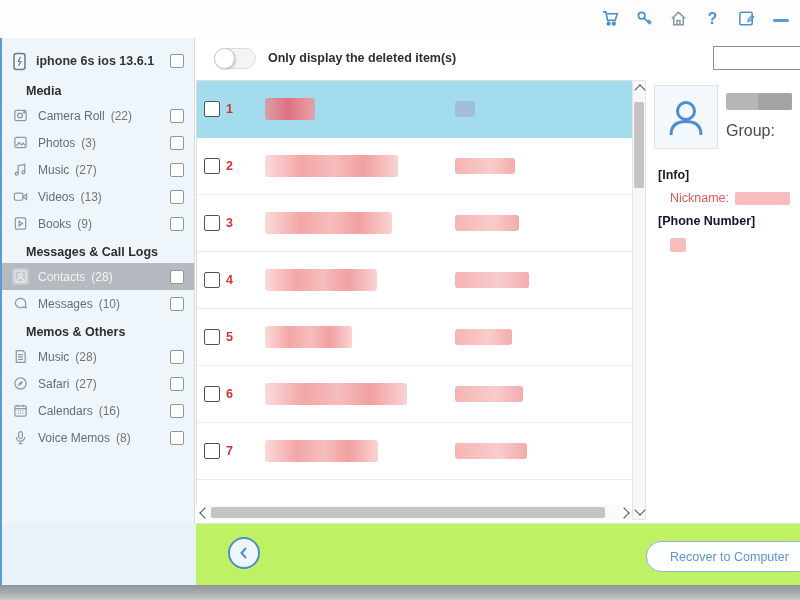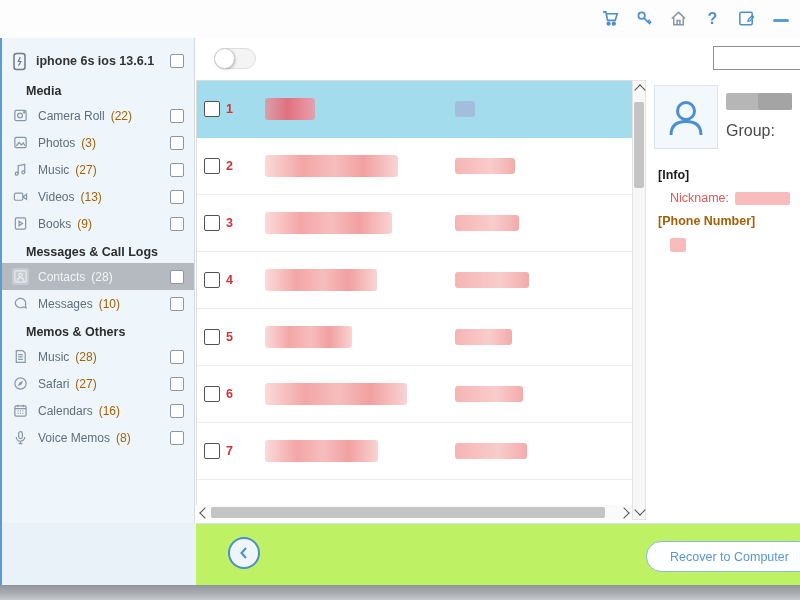--- a/index.html
+++ b/index.html
@@ -14,21 +14,21 @@
   .qmark{font-size:16px;font-weight:bold;color:#4d8fc9;line-height:1;}
   .mindash{width:16px;height:3px;background:#5b9bd5;border-radius:2px;margin-top:4px;}
   
   .sidebar{position:absolute;left:0;top:38px;width:195px;height:547px;background:#eff6fb;
            border-left:2px solid #5d9bd3;border-right:1px solid #d3dae0;box-sizing:border-box;padding-top:8px;}
   .dev-row{display:flex;align-items:center;height:30px;padding:0 10px 0 8px;}
   .dev-row .dlabel{font-size:12.5px;font-weight:bold;color:#333;margin-left:8px;flex:1;}
   .section-header{height:26px;line-height:30px;padding-left:24px;font-size:12.5px;font-weight:bold;color:#2d2d2d;}
   .side-item{display:flex;align-items:center;height:27px;padding:0 10px 0 10px;cursor:default;}
   .side-item .silabel{font-size:12px;color:#5f6e7a;margin-left:9px;}
-  .side-item .sicount{font-size:12px;color:#a16207;margin-left:6px;flex:1;}
+  .side-item .sicount{font-size:12px;color:#737373;margin-left:6px;flex:1;}
   .side-item.sel{background:#b4babf;}
   .side-item.sel .silabel,.side-item.sel .sicount{color:#f2f4f5;}
   .side-item .iconbox{width:17px;height:17px;display:flex;align-items:center;justify-content:center;color:#8a97a5;}
   .side-item.sel .iconbox{color:#e9ecee;background:#c6cbd0;border-radius:2px;}
   .dev-row .iconbox{width:18px;height:20px;display:flex;align-items:center;justify-content:center;color:#6d7a88;}
   .cbx{width:12px;height:12px;border:1.5px solid #8e979e;background:#fff;border-radius:2px;flex:0 0 auto;}
   
   .main-top{position:absolute;left:196px;top:38px;width:604px;height:42px;background:#fff;}
   .toggle{position:absolute;left:18px;top:10px;width:42px;height:21px;border:1px solid #ddd;border-radius:11px;background:#f4f4f4;box-sizing:border-box;}
   .knob{position:absolute;left:-1px;top:-1px;width:21px;height:21px;border-radius:50%;background:#fff;border:1px solid #c9c9c9;box-shadow:1px 1px 2px rgba(0,0,0,.18);box-sizing:border-box;}
@@ -63,21 +63,21 @@
   .chev-right{right:4px;top:4px;border-right-width:1.6px;border-top-width:1.6px;transform:rotate(45deg);}
   
   .detail{position:absolute;left:650px;top:80px;width:150px;height:443px;background:#fff;}
   .avatar-box{position:absolute;left:4px;top:5px;width:64px;height:64px;background:#f3f8fc;border:1px solid #dbe4ec;box-sizing:border-box;display:flex;align-items:center;justify-content:center;}
   .name-redact{position:absolute;left:76px;top:13px;width:66px;height:17px;background:#b6b6b6;border-radius:2px;}
   .name-redact:after{content:"";position:absolute;left:32px;top:0;width:34px;height:17px;background:#a4a4a4;border-radius:2px;}
   .group-label{position:absolute;left:76px;top:42px;font-size:16px;color:#4a4a4a;}
   .info-header{position:absolute;left:8px;top:88px;font-size:12.5px;font-weight:bold;color:#1d1d1d;}
   .nick-label{position:absolute;left:20px;top:111px;font-size:12.5px;color:#e25757;}
   .nick-redact{position:absolute;left:85px;top:112px;width:55px;height:13px;background:#f9bcbc;border-radius:2px;}
-  .phone-header{position:absolute;left:8px;top:134px;font-size:12.5px;font-weight:bold;color:#a16207;}
+  .phone-header{position:absolute;left:8px;top:134px;font-size:12.5px;font-weight:bold;color:#0f172a;}
   .phone-redact{position:absolute;left:20px;top:158px;width:16px;height:14px;background:#f9bcbc;border-radius:2px;}
   
   .footer{position:absolute;left:196px;top:523px;width:604px;height:62px;background:#bef264;border-top:1px solid #d6e3ee;box-sizing:border-box;}
   .back-btn{position:absolute;left:32px;top:13px;width:32px;height:32px;border:2px solid #4b8fc9;border-radius:50%;background:#eef5fb;box-sizing:border-box;display:flex;align-items:center;justify-content:center;color:#4b8fc9;}
   .recover-btn{position:absolute;left:450px;top:17px;width:165px;height:29px;border:1px solid #8cb8dd;border-radius:15px;background:#fcfeff;color:#5b96cc;font-size:12.5px;display:flex;align-items:center;justify-content:center;white-space:nowrap;}
   .sidebar-bottom-fill{position:absolute;left:0;top:523px;width:196px;height:62px;background:#eaf2f9;border-left:2px solid #5d9bd3;box-sizing:border-box;}
   .bottom-strip{position:absolute;left:0;top:585px;width:800px;height:15px;background:linear-gradient(#90959a,#a9adb1 55%,#c7cacc);}
 </style>
 </head>
 <body>
@@ -255,20 +255,21 @@
           <span class="sicount">(8)</span>
           <span class="cbx"></span>
         </div>
       </div>
   </div>
 
   <div class="main-top">
     <div class="toggle">
         <span class="knob"></span>
       </div>
+    <div class="toggle-label">Only display the deleted item(s)</div>
     <input class="search-input" type="text" placeholder="" style="">
   </div>
 
   <div class="table">
     <div class="trows" id="table-rows">
         <div class="trow sel">
           <span class="cbx"></span>
           <span class="rownum">1</span>
           <span class="bar-name" style="width: 50px;"></span>
           <span class="bar-phone" style="width: 20px;"></span>

